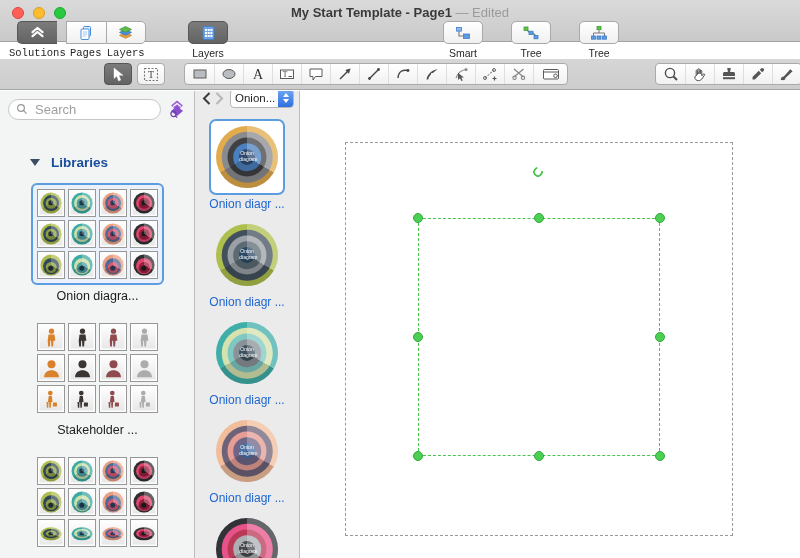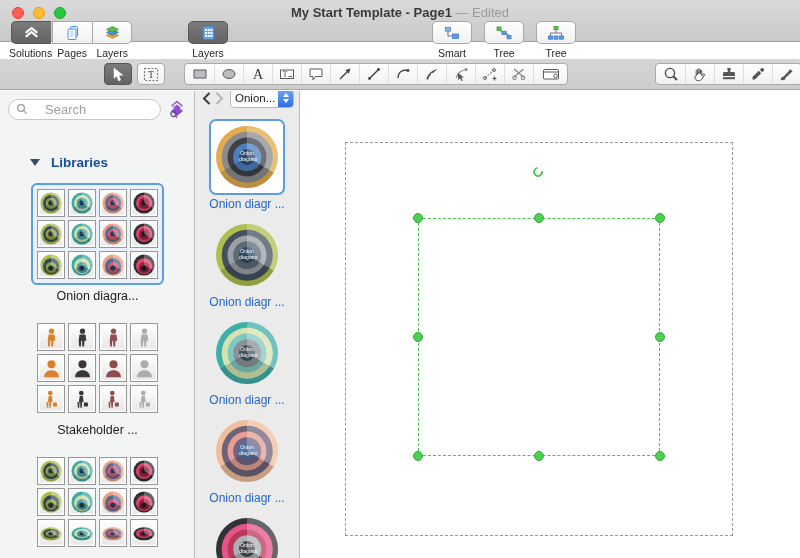--- a/index.html
+++ b/index.html
@@ -46,21 +46,21 @@
 
   
   .main { position:absolute; left:0; top:91px; width:800px; height:467px; display:flex; }
   .sidebar { width:195px; height:100%; background:#f3f4f4; border-right:1px solid #bdbdbd; position:relative; overflow:hidden; }
   .panel { width:105px; height:100%; background:#ebebeb; border-right:1px solid #bdbdbd; position:relative; overflow:hidden; }
   .canvas { flex:1; height:100%; background:#fff; position:relative; overflow:hidden; }
 
   
   .search-row { position:absolute; left:8px; top:7px; width:179px; height:22px; display:flex; align-items:center; }
   .search-box { flex:1; height:21px; background:#fff; border:1px solid #c6c6c6; border-radius:11px;
-    display:flex; align-items:center; padding:0 7px; gap:17px; }
+    display:flex; align-items:center; padding:0 7px; gap:7px; }
   .search-box span.ph { font-size:13px; color:#9f9f9f; }
   .solutions-find { margin-left:6px; width:20px; height:20px; }
   .sec-title { position:absolute; left:6px; top:39px; display:flex; align-items:center; gap:5px;
     font-size:13.5px; color:#2a66c4; }
   .sec-title .tri, .lib-title .tri { width:0; height:0; border-left:5px solid transparent;
     border-right:5px solid transparent; border-top:7px solid #3c4c63; }
   .lib-title { position:absolute; left:30px; top:64px; display:flex; align-items:center; gap:11px;
     font-size:13.5px; font-weight:700; color:#174e9e; }
   .groups { position:absolute; left:0; top:92px; width:195px; display:flex; flex-direction:column; align-items:center; }
   .lib-grid { display:grid; grid-template-columns:repeat(4,28px); grid-auto-rows:28px; gap:3px;
@@ -123,21 +123,21 @@
     <div class="traffic">
       <span class="tl red"></span>
       <span class="tl yellow"></span>
       <span class="tl green"></span>
     </div>
     <div class="win-title">
       <span>My Start Template - Page1</span>
       <span class="edited">— Edited</span>
     </div>
 
-    <div class="tb-group tb-seg" style="left:9px;">
+    <div class="tb-group tb-seg" style="left:9px;font-family:Liberation Mono, monospace;">
       <div class="tb-col">
         <div class="tb-btn active">
           <span>
             <svg width="17" height="15" viewBox="0 0 17 15">
                 <path d="M3.5 7.2 8.5 3l5 4.2M3.5 11.2 8.5 7l5 4.2" fill="none" stroke="#fff" stroke-width="2.2" stroke-linecap="round" stroke-linejoin="round"></path>
               </svg>
           </span>
         </div>
         <div class="tb-label">Solutions</div>
       </div>
@@ -184,21 +184,21 @@
                   <rect x="6.7" y="10" width="2" height="2"></rect>
                   <rect x="9.4" y="10" width="2" height="2"></rect>
                 </g>
               </svg>
           </span>
         </div>
         <div class="tb-label">Layers</div>
       </div>
     </div>
 
-    <div class="tb-group" style="left:432px; gap:12px;">
+    <div class="tb-group" style="left:443px; gap:28px;">
       <div class="tb-col">
         <div class="tb-btn">
           <span>
             <svg width="18" height="16" viewBox="0 0 18 16">
                 <path d="M5 6v5h4" fill="none" stroke="#777" stroke-width="1.1"></path>
                 <rect x="2.5" y="2.5" width="5" height="3.6" fill="#8fb9ed" stroke="#3f7ecb" stroke-width=".8"></rect>
                 <rect x="9.5" y="9" width="6" height="4.4" fill="#5f9ade" stroke="#3f7ecb" stroke-width=".8"></rect>
               </svg>
           </span>
         </div>

